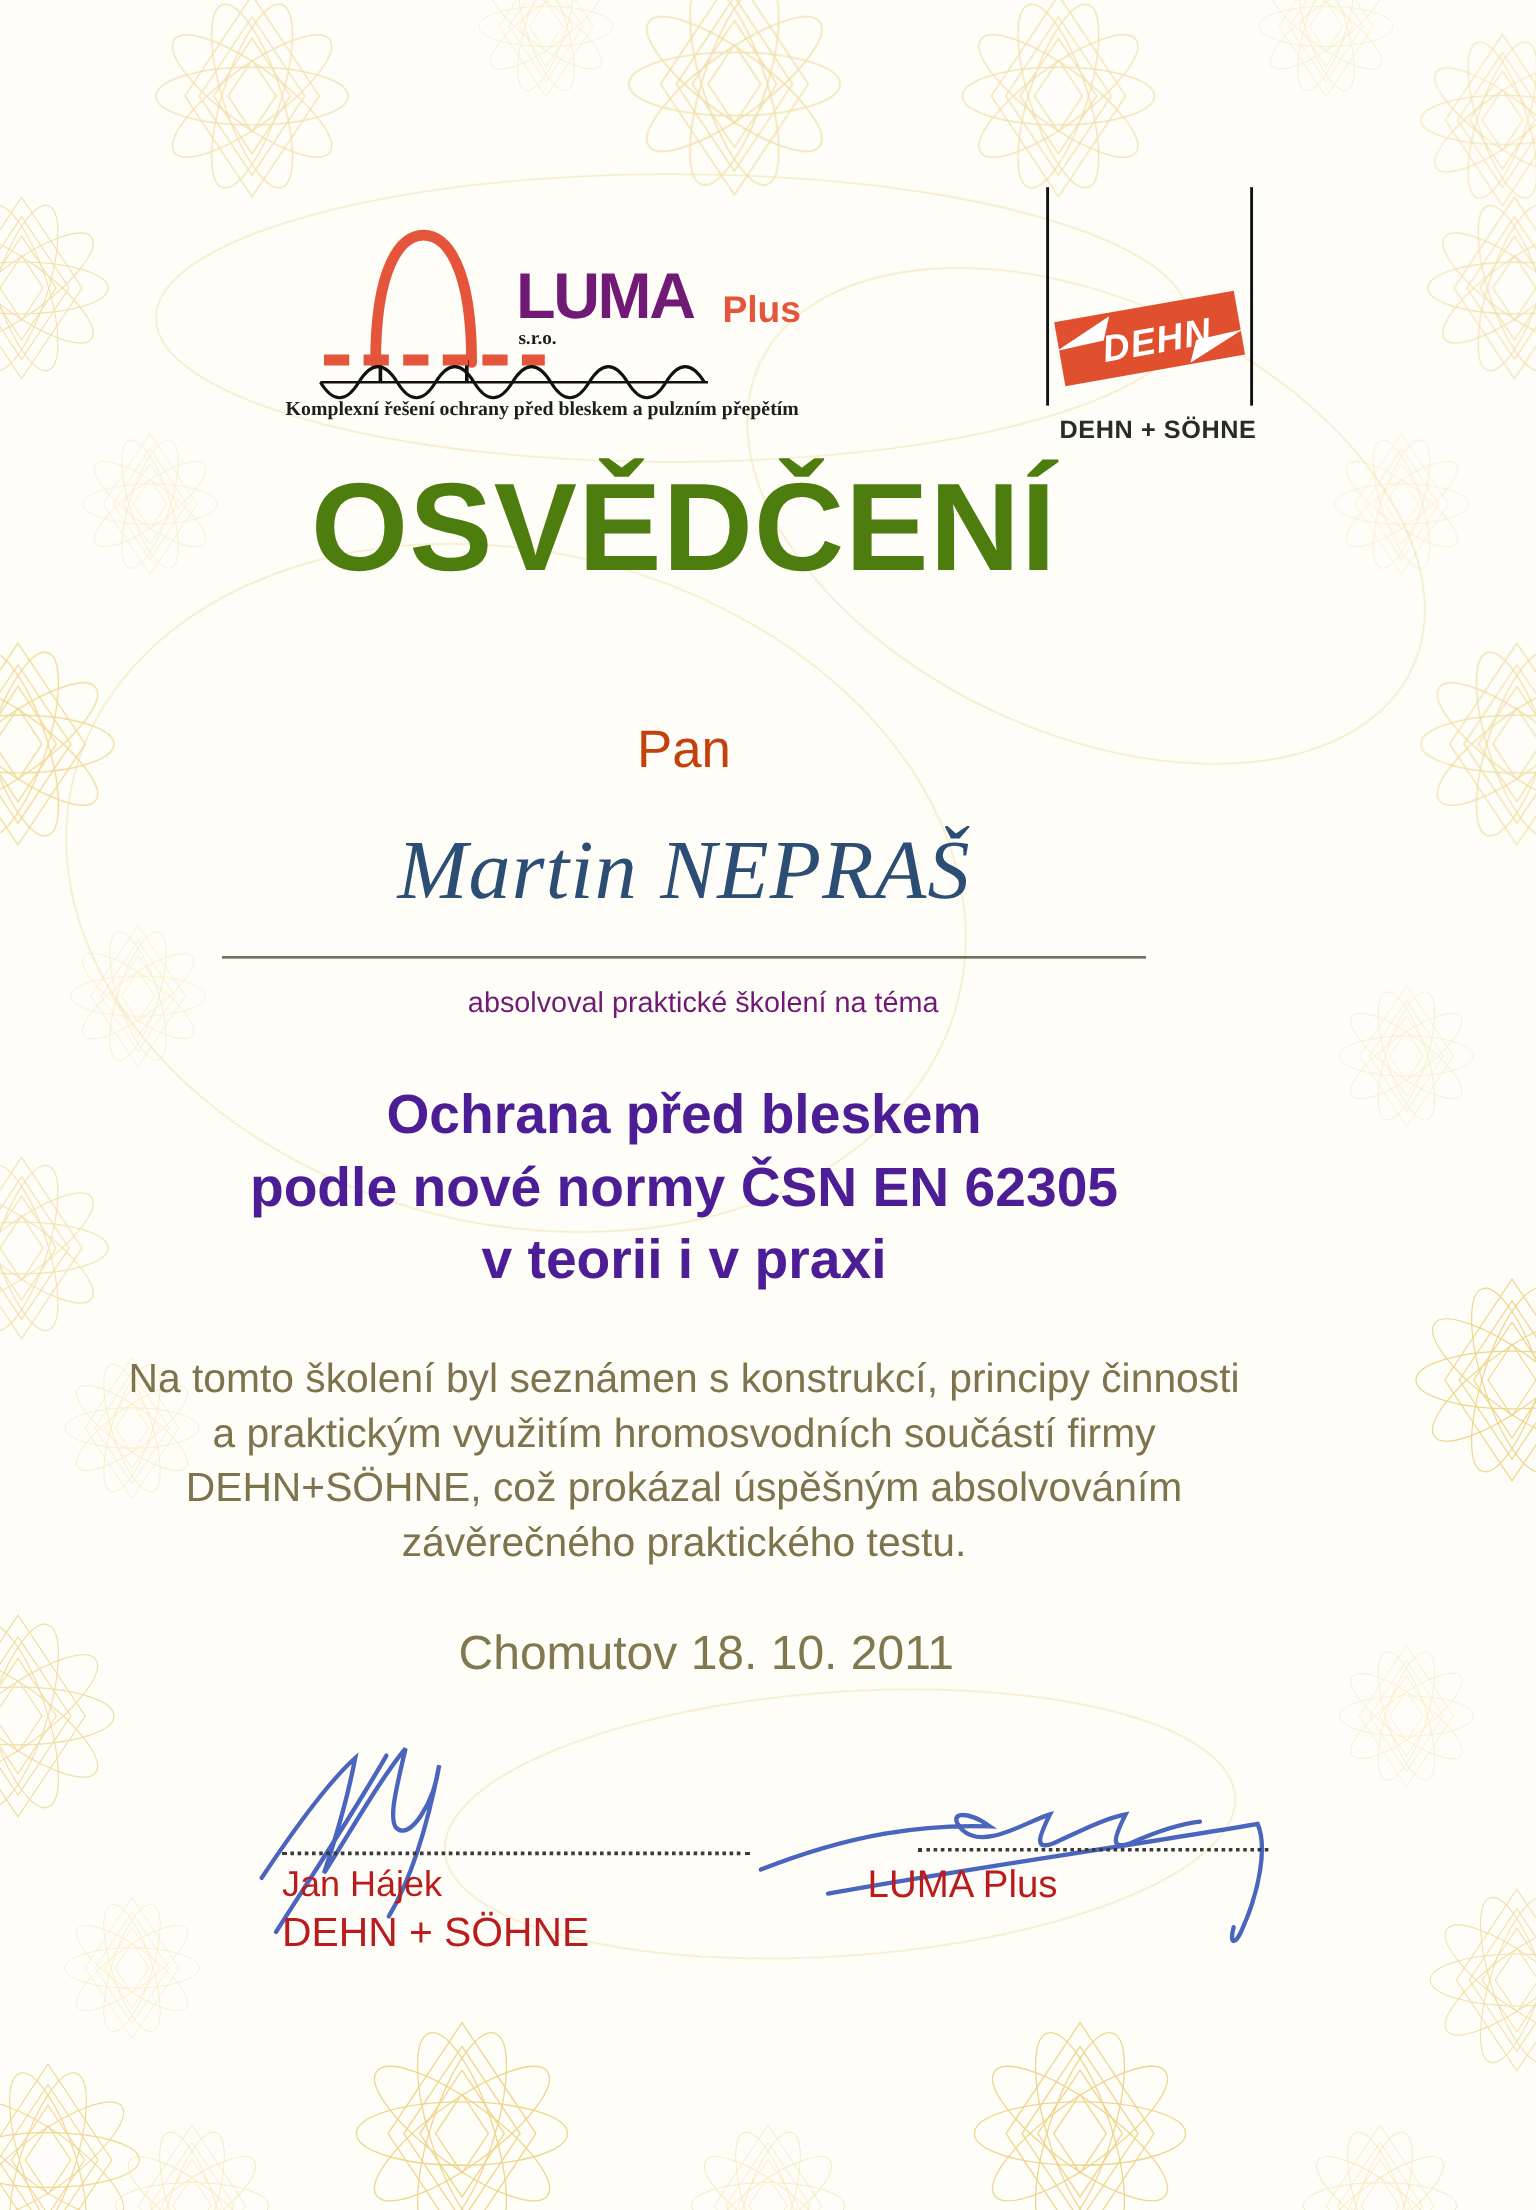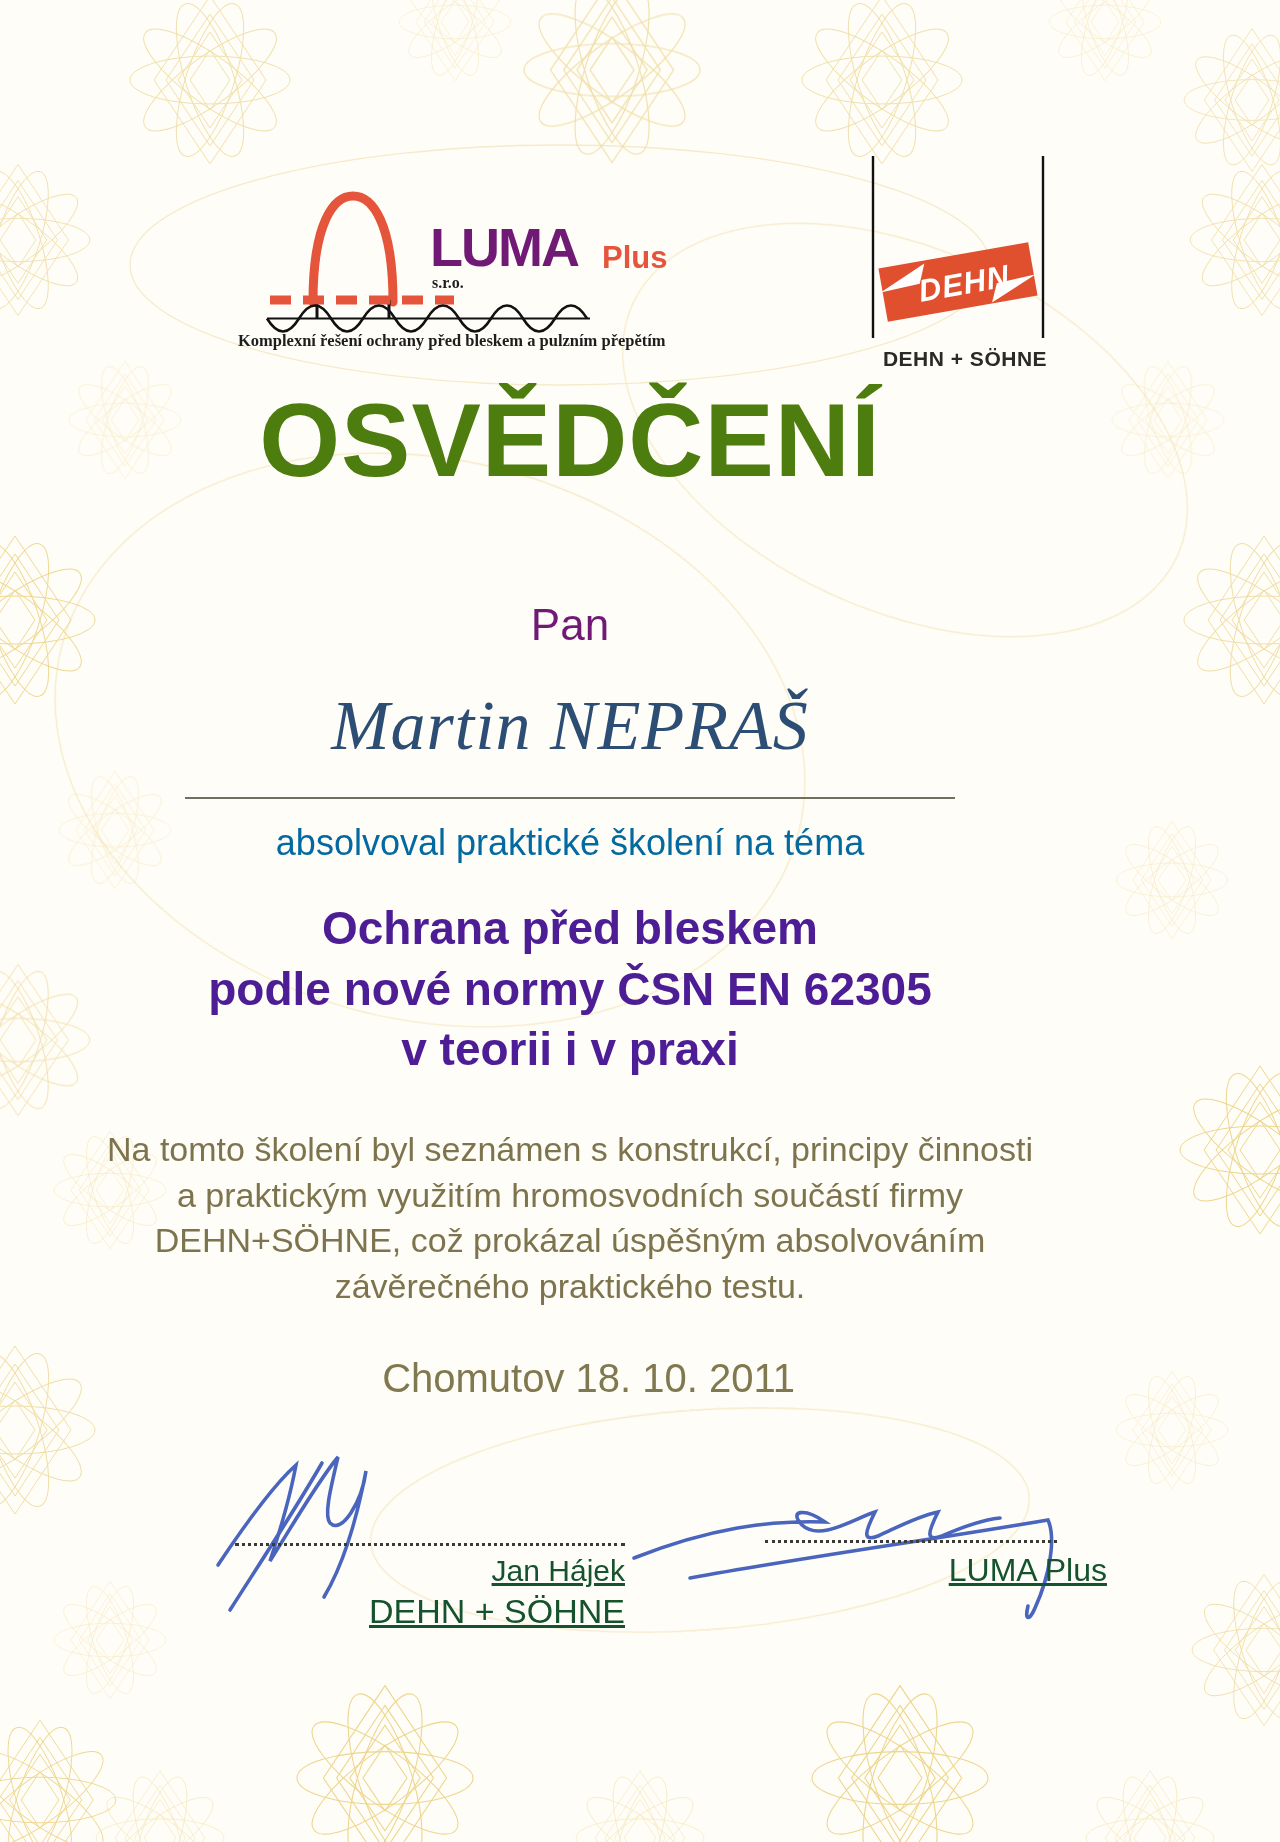--- a/index.html
+++ b/index.html
@@ -27,38 +27,38 @@
   
   .dehn-logo{position:absolute;left:855px;top:150px;width:220px;height:245px;}
   .dehn-caption{position:absolute;left:0;top:197px;width:220px;text-align:center;
     font-size:21px;font-weight:700;color:#2a2a28;letter-spacing:.5px;}
   .dehn-word{font:italic 700 31px "Liberation Sans",sans-serif;fill:#ffffff;letter-spacing:1px;}
 
   
   .content{position:absolute;left:140px;top:0;width:860px;text-align:center;}
   .cert-title{position:absolute;left:0;top:383px;width:860px;
     font-size:104px;font-weight:700;letter-spacing:1px;color:#4d7c0f;line-height:1.1;}
-  .salutation{position:absolute;left:0;top:600px;width:860px;font-size:44px;color:#701a75;}
+  .salutation{position:absolute;left:0;top:600px;width:860px;font-size:44px;color:#c2410c;}
   .recipient{position:absolute;left:0;top:686px;width:860px;font-size:70px;
     font-family:"Liberation Serif",serif;font-style:italic;color:#2d4e74;letter-spacing:1px;}
   .name-line{position:absolute;left:45px;top:797px;width:770px;height:2px;background:#5c5744;opacity:.85;}
-  .subtitle{position:absolute;left:0;top:822px;width:860px;font-size:36px;color:#0369a1;}
+  .subtitle{position:absolute;left:16px;top:822px;width:860px;font-size:24px;color:#701a75;}
   .course{position:absolute;left:-20px;top:898px;width:900px;font-size:46px;font-weight:700;
     color:#4c1d95;line-height:1.32;}
   .body-text{position:absolute;left:-35px;top:1127px;width:930px;font-size:34px;
     color:#7d744e;line-height:1.34;text-align:center;}
   .place-date{position:absolute;left:55px;top:1356px;width:600px;text-align:right;
     font-size:40px;color:#80784f;}
 
   
   .sig-svg{position:absolute;pointer-events:none;}
   .dotted{position:absolute;border-top:3px dotted #3a3a38;height:0;}
   .dotted-left{left:235px;top:1543px;width:390px;}
   .dotted-right{left:765px;top:1540px;width:292px;}
-  .sig-block{position:absolute;text-align:right;color:#14532d;text-decoration:underline;}
+  .sig-block{position:absolute;text-align:left;color:#b91c1c;}
   .sig-block .sig-name{font-size:30px;line-height:1.25;}
   .sig-block .sig-company{font-size:34px;line-height:1.25;}
   .sig-block-left{left:235px;top:1552px;width:390px;}
   .sig-block-right{left:723px;top:1550px;width:384px;}
   .sig-block-right .sig-company{font-size:32px;}
 </style>
 </head>
 <body>
 
 <div id="page">

